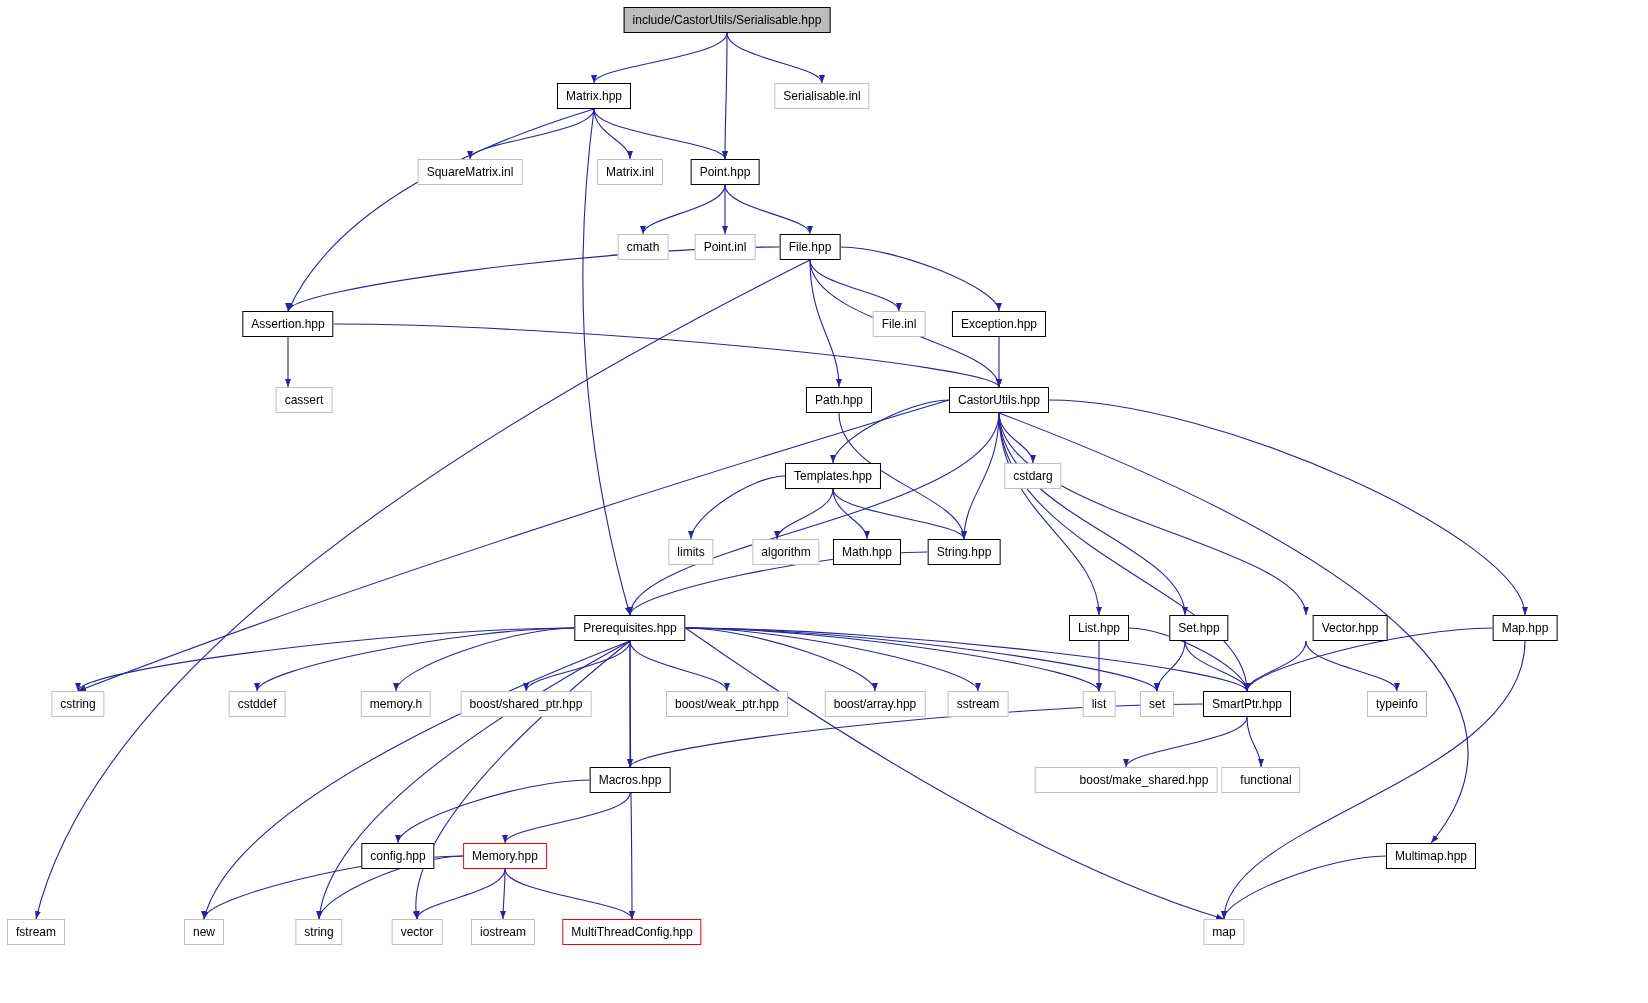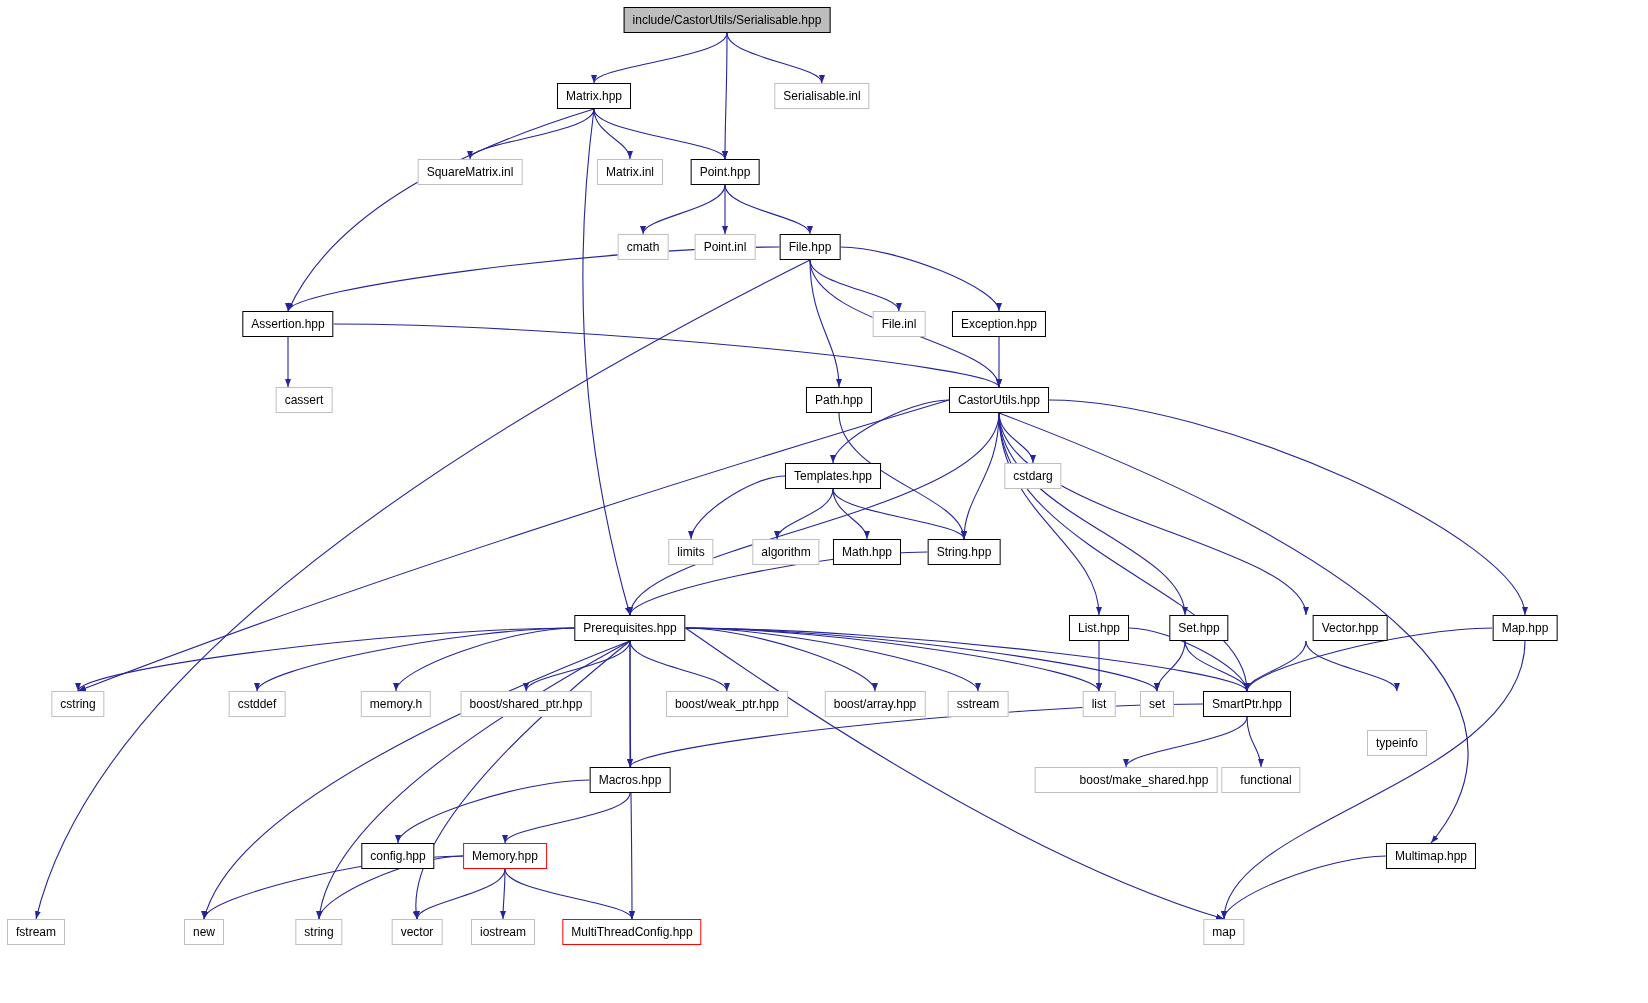--- a/index.html
+++ b/index.html
@@ -165,21 +165,21 @@
     <div class="node external" style="left: 78px; top: 704px;">cstring</div>
     <div class="node external" style="left: 257px; top: 704px;">cstddef</div>
     <div class="node external" style="left: 396px; top: 704px;">memory.h</div>
     <div class="node external" style="left: 526px; top: 704px;">boost/shared_ptr.hpp</div>
     <div class="node external" style="left: 727px; top: 704px;">boost/weak_ptr.hpp</div>
     <div class="node external" style="left: 875px; top: 704px;">boost/array.hpp</div>
     <div class="node external" style="left: 978px; top: 704px;">sstream</div>
     <div class="node external" style="left: 1099px; top: 704px;">list</div>
     <div class="node external" style="left: 1157px; top: 704px;">set</div>
     <div class="node doc" style="left: 1247px; top: 704px;">SmartPtr.hpp</div>
-    <div class="node external" style="left: 1397px; top: 704px; margin-top: 39px;">typeinfo</div>
+    <div class="node external" style="left: 1397px; top: 704px;">typeinfo</div>
     <div class="node doc" style="left: 630px; top: 780px;">Macros.hpp</div>
     <div class="node external" style="left: 1126px; top: 780px; padding-left: 44px;">boost/make_shared.hpp</div>
     <div class="node external" style="left: 1261px; top: 780px; padding-left: 18px;">functional</div>
     <div class="node doc" style="left: 398px; top: 856px;">config.hpp</div>
     <div class="node truncated" style="left: 505px; top: 856px;">Memory.hpp</div>
     <div class="node doc" style="left: 1431px; top: 856px;">Multimap.hpp</div>
     <div class="node external" style="left: 36px; top: 932px;">fstream</div>
     <div class="node external" style="left: 204px; top: 932px;">new</div>
     <div class="node external" style="left: 319px; top: 932px;">string</div>
     <div class="node external" style="left: 417px; top: 932px;">vector</div>

